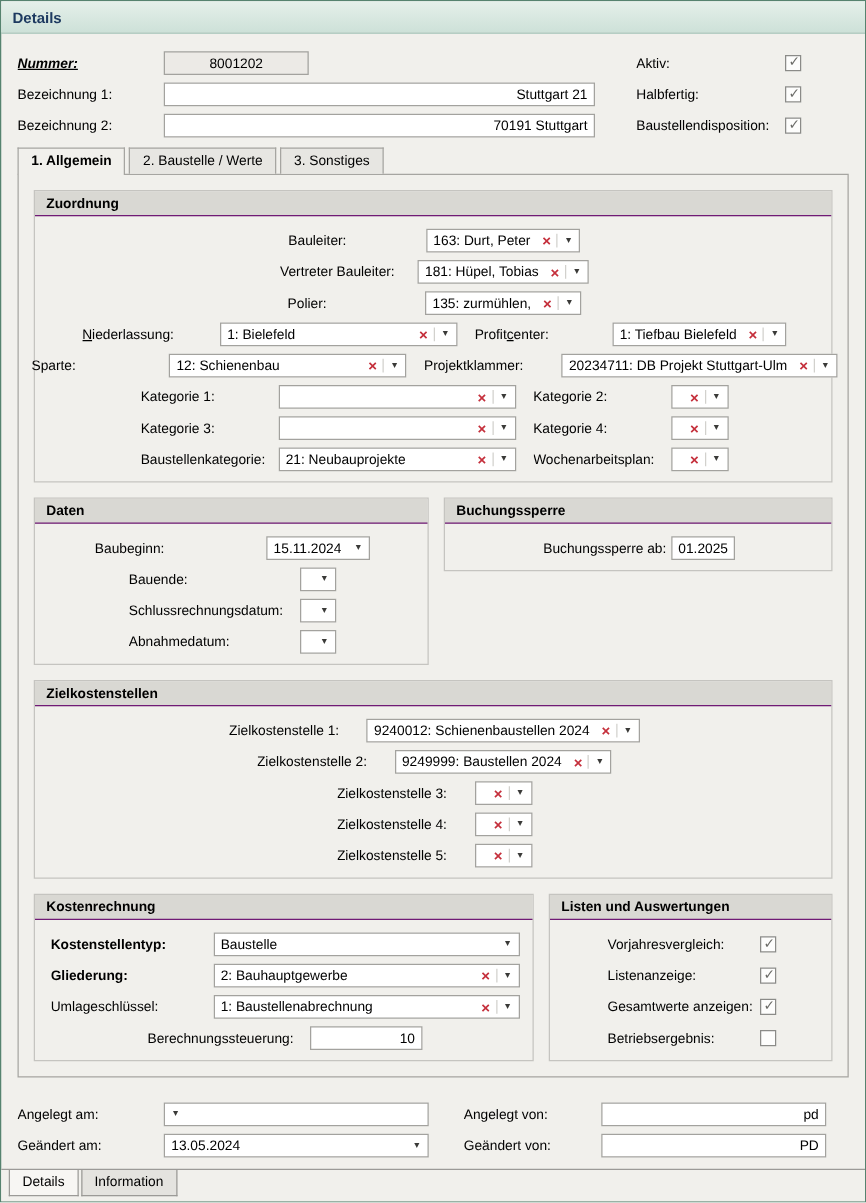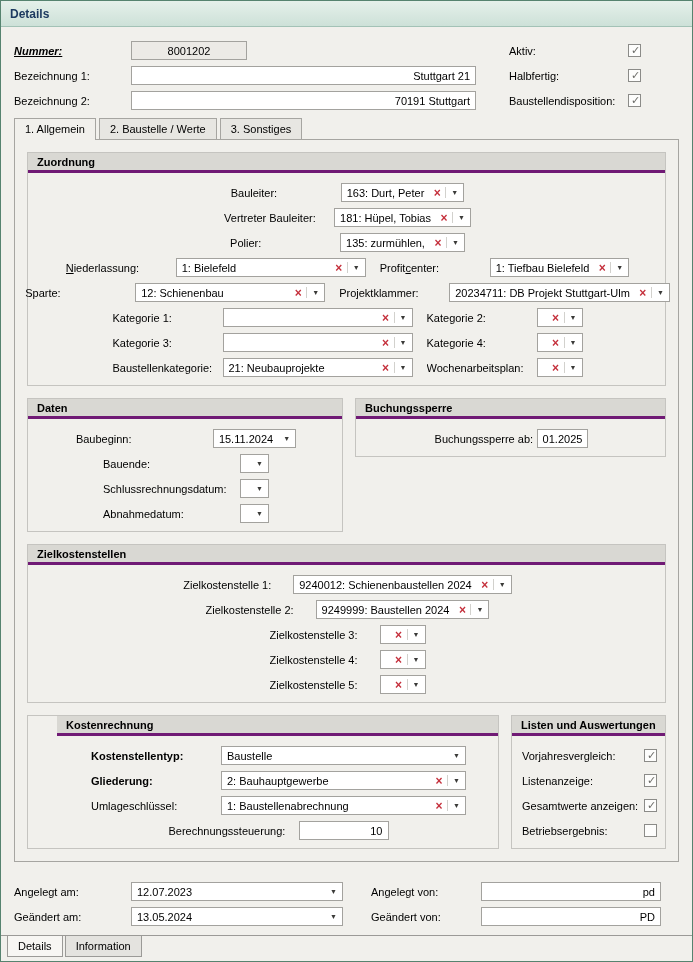--- a/index.html
+++ b/index.html
@@ -33,32 +33,32 @@
   .combo .val { flex:1; display:flex; align-items:center; padding:0 5px; white-space:nowrap; overflow:hidden; }
   .combo .x   { width:16px; flex:none; display:flex; align-items:center; justify-content:center; color:#c5303c; font-size:12px; font-weight:bold; cursor:pointer; }
   .combo .sep { width:1px; flex:none; margin:3px 0; background:#d2d1cd; }
   .combo .arr { width:17px; flex:none; display:flex; align-items:center; justify-content:center; color:#3a3a38; font-size:7px; cursor:pointer; }
 
   .cb { width:13px; height:13px; border:1px solid #8b8b88; background:#fdfdfc; position:relative; flex:none; }
   .cb.checked::after { content:"\2713"; position:absolute; left:0; top:-1px; width:13px; text-align:center; font-size:11px; line-height:13px; font-weight:bold; color:#6c6c68; }
 
   .tabstrip { display:flex; margin:8px 13px 0; position:relative; z-index:2; }
   .tab { padding:4px 10px; border:1px solid #a6a5a1; border-bottom:none; background:#e7e6e2; margin-right:3px; cursor:pointer; white-space:nowrap; }
-  .tab.active { background:#f1f0ec; font-weight:normal; margin-bottom:-1px; padding-bottom:5px; }
+  .tab.active { background:#f1f0ec; font-weight:bold; margin-bottom:-1px; padding-bottom:5px; }
 
   .tabpage { margin:0 13px; border:1px solid #a6a5a1; padding:12px; background:#f1f0ec; flex:none; }
   .tabpage > * + * { margin-top:12px; }
 
   .group { border:1px solid #c5c4c0; background:#f1f0ec; }
-  .ghead { height:20px; background:#d9d8d3; border-bottom:3px solid #701a75; display:flex; align-items:center; padding:0 9px; font-weight:bold; }
+  .ghead { height:20px; background:#d9d8d3; border-bottom:1px solid #701a75; display:flex; align-items:center; padding:0 9px; font-weight:bold; }
   .gbody { padding:10px 8px 8px 10px; display:flex; flex-direction:column; gap:6px;align-items:center; }
 
   .cols { display:flex; gap:12px; align-items:flex-start; }
   .col-daten { width:316px; flex:none; } .col-buch { flex:1; }
-  .col-kr { width:472px; flex:none;padding-left:29px; }   .col-listen { flex:1; }
+  .col-kr { width:400px; flex:none; }   .col-listen { flex:1; }
 
   .footer { padding:20px 13px 0; flex:none; }
 
   .bottom-tabstrip { margin-top:auto; flex:none; border-top:1px solid #9b9a97; display:flex; padding-left:6px; height:26px; background:#f1f0ec; }
   .btab { padding:4px 10px; border:1px solid #9b9a97; border-top:none; background:#e4e3df; margin-right:2px; height:21px; cursor:pointer; white-space:nowrap; }
   .btab.active { background:#f7f6f3; }
 </style>
 </head>
 <body>
 
@@ -385,21 +385,20 @@
         </div>
       </div>
     </div>
 
   </div>
 
   <div class="footer rows">
     <div class="row">
       <span class="lbl lw117">Angelegt am:</span>
       <div class="combo w212">
-        <span class="val">12.07.2023</span>
         <span class="arr">▼</span>
       </div>
       <span class="lbl lw110 ml28">Angelegt von:</span>
       <div class="input w180">
         <span>pd</span>
       </div>
     </div>
     <div class="row">
       <span class="lbl lw117">Geändert am:</span>
       <div class="combo w212">

